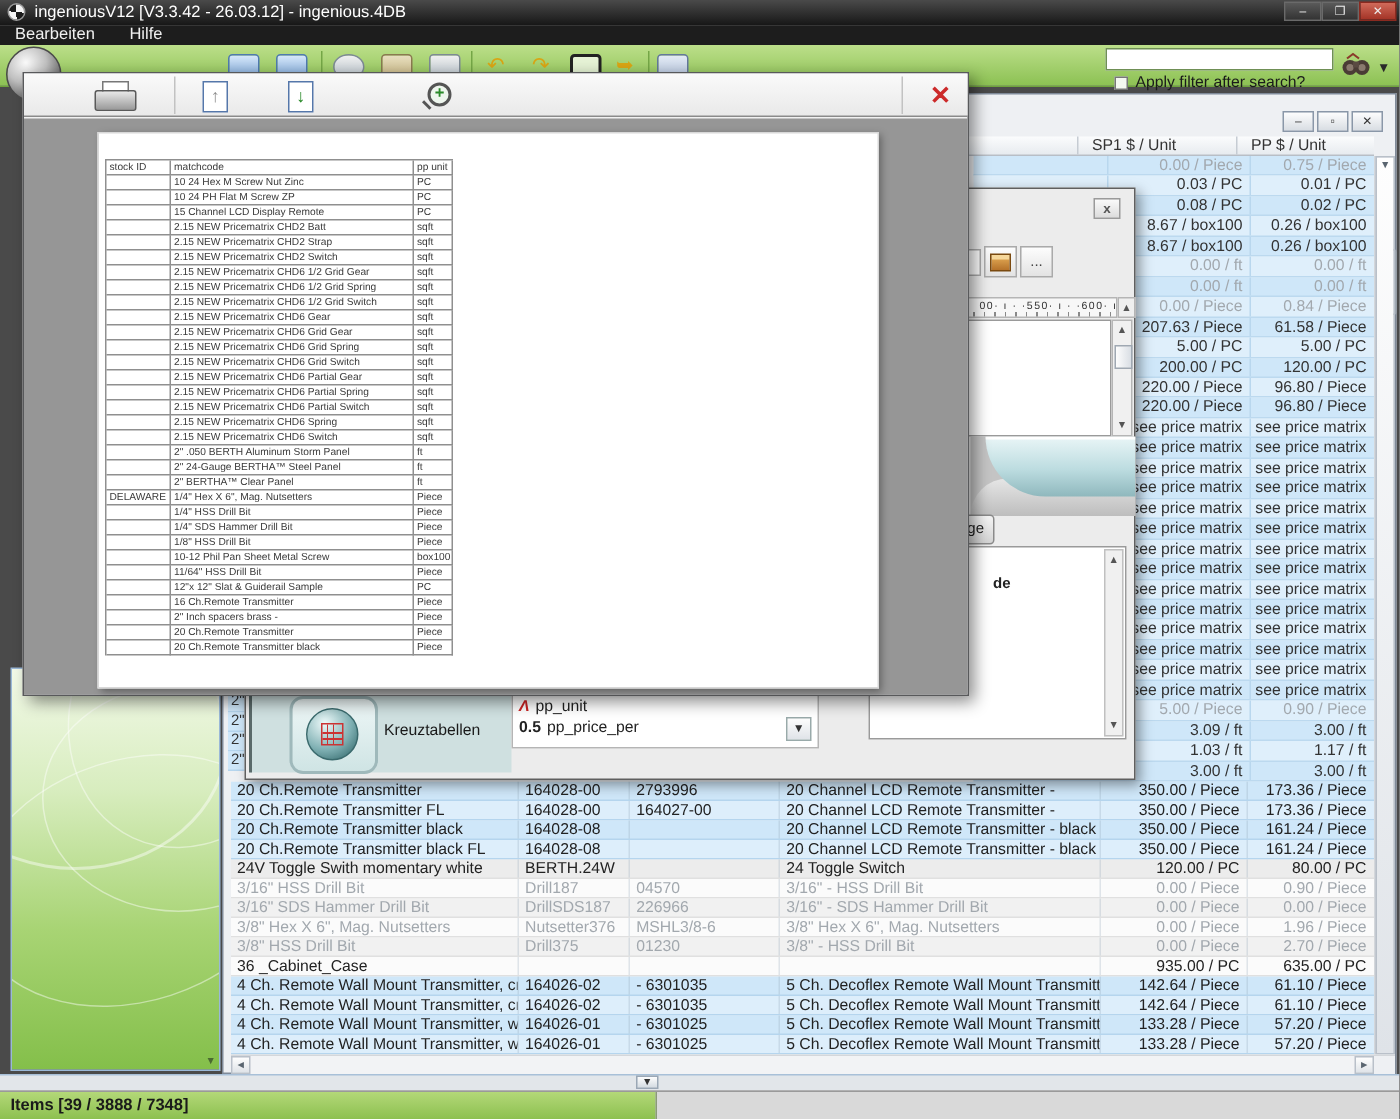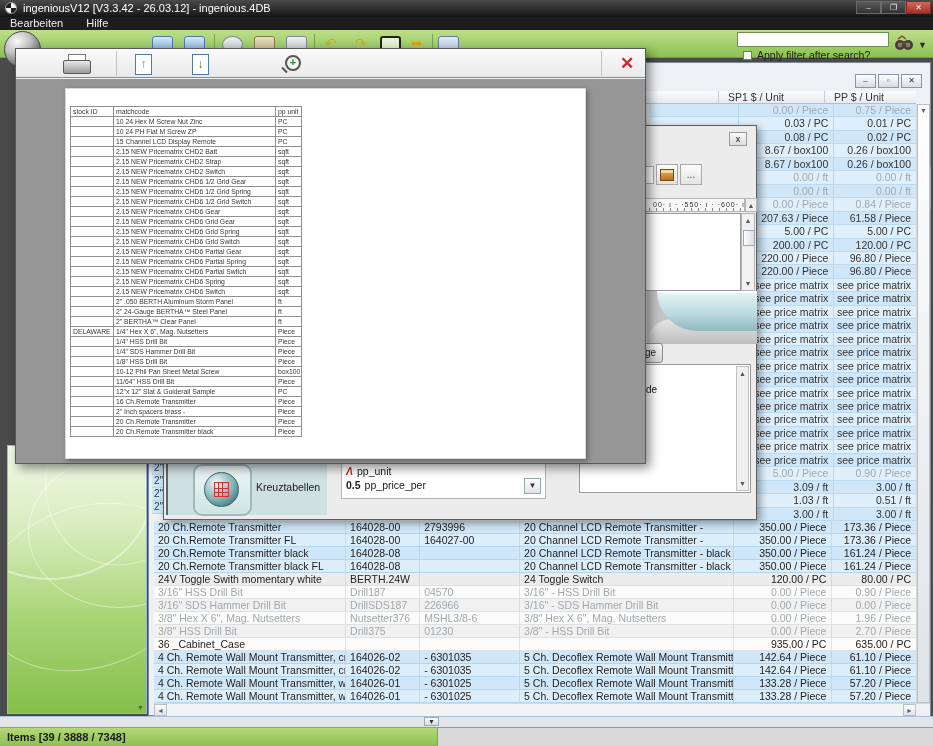--- a/index.html
+++ b/index.html
@@ -99,23 +99,23 @@
   .waveblock{left:483px;top:165px;width:110px;height:53px;background:#c4c4c4;overflow:hidden;}
   .waveteal{position:absolute;left:10px;top:0;width:100px;height:40px;border-radius:0 0 0 55px;
             background:linear-gradient(180deg,#eaf6f7 0%,#bcdce0 55%,#8fb8bd 100%);
             box-shadow:inset 0 2px 0 #fff;}
   .wavegray{position:absolute;left:0;top:28px;width:110px;height:25px;border-radius:45px 0 0 0;
             background:linear-gradient(180deg,#e6e6e6,#bdbdbd);}
   .dsn-tab{left:437px;top:217px;width:62px;height:20px;border:1px solid #8a8a8a;border-radius:3px;
            background:linear-gradient(#f5f5f5,#d4d4d4);font-size:10px;color:#222;text-align:right;
            padding:3px 6px 0 0;}
   .dsn-list{left:415px;top:238px;width:172px;height:129px;background:#fff;border:1px solid #9a9a9a;}
-  .dsn-listtext{left:482px;top:258px;font-size:10px;color:#222;font-weight:normal;text-align:right;}
+  .dsn-listtext{left:498px;top:258px;font-size:10px;color:#222;font-weight:bold;text-align:right;}
   .lst-scroll{left:572px;top:240px;width:13px;height:125px;background:#f0f0f0;border:1px solid #c0c0c0;}
-  .tealpanel{left:2px;top:333px;width:161px;height:56px;background:#cfe0e0;border-top:2px solid #5a6a6a;border-left:2px solid #5a6a6a;}
+  .tealpanel{left:2px;top:333px;width:175px;height:56px;background:#cfe0e0;border-top:2px solid #5a6a6a;border-left:2px solid #5a6a6a;}
   .ktbtn{position:absolute;left:25px;top:3px;width:55px;height:48px;border:2px solid #9fb9bb;border-radius:9px;
          background:linear-gradient(#eef7f7,#cfe4e4);}
   .ktcircle{position:absolute;left:9px;top:6px;width:33px;height:33px;border-radius:50%;
             background:radial-gradient(circle at 35% 28%,#eefafa,#7fb0b3 55%,#2e6467 95%);border:1px solid #3a6a6d;}
   .ktgrid{position:absolute;left:9px;top:9px;width:13px;height:13px;border:1px solid #cc3333;
           background:linear-gradient(90deg,transparent 0 3px,#cc3333 3px 4px,transparent 4px 7px,#cc3333 7px 8px,transparent 8px),
                      linear-gradient(0deg,transparent 0 3px,#cc3333 3px 4px,transparent 4px 7px,#cc3333 7px 8px,transparent 8px);}
   .ktlabel{position:absolute;left:88px;top:20px;font-size:10.5px;color:#1a1a1a;}
   .fieldbox{left:177px;top:333px;width:205px;height:40px;background:#fff;border:1px solid #b5b5b5;font-size:10.5px;color:#222;}
   .frow{position:absolute;left:4px;white-space:nowrap;}
@@ -358,21 +358,21 @@
           <div class="rc rc-pp">0.90 / Piece</div>
         </div>
         <div class="rrow ra">
           <div class="rc rc-desc"></div>
           <div class="rc rc-sp1">3.09 / ft</div>
           <div class="rc rc-pp">3.00 / ft</div>
         </div>
         <div class="rrow rb">
           <div class="rc rc-desc"></div>
           <div class="rc rc-sp1">1.03 / ft</div>
-          <div class="rc rc-pp">0.51 / ft</div>
+          <div class="rc rc-pp">1.17 / ft</div>
         </div>
         <div class="rrow ra">
           <div class="rc rc-desc"></div>
           <div class="rc rc-sp1">3.00 / ft</div>
           <div class="rc rc-pp">3.00 / ft</div>
         </div>
       </div>
     <div class="abs brows">
         <div class="brow sel">
           <div class="bc bc1">20 Ch.Remote Transmitter</div>

